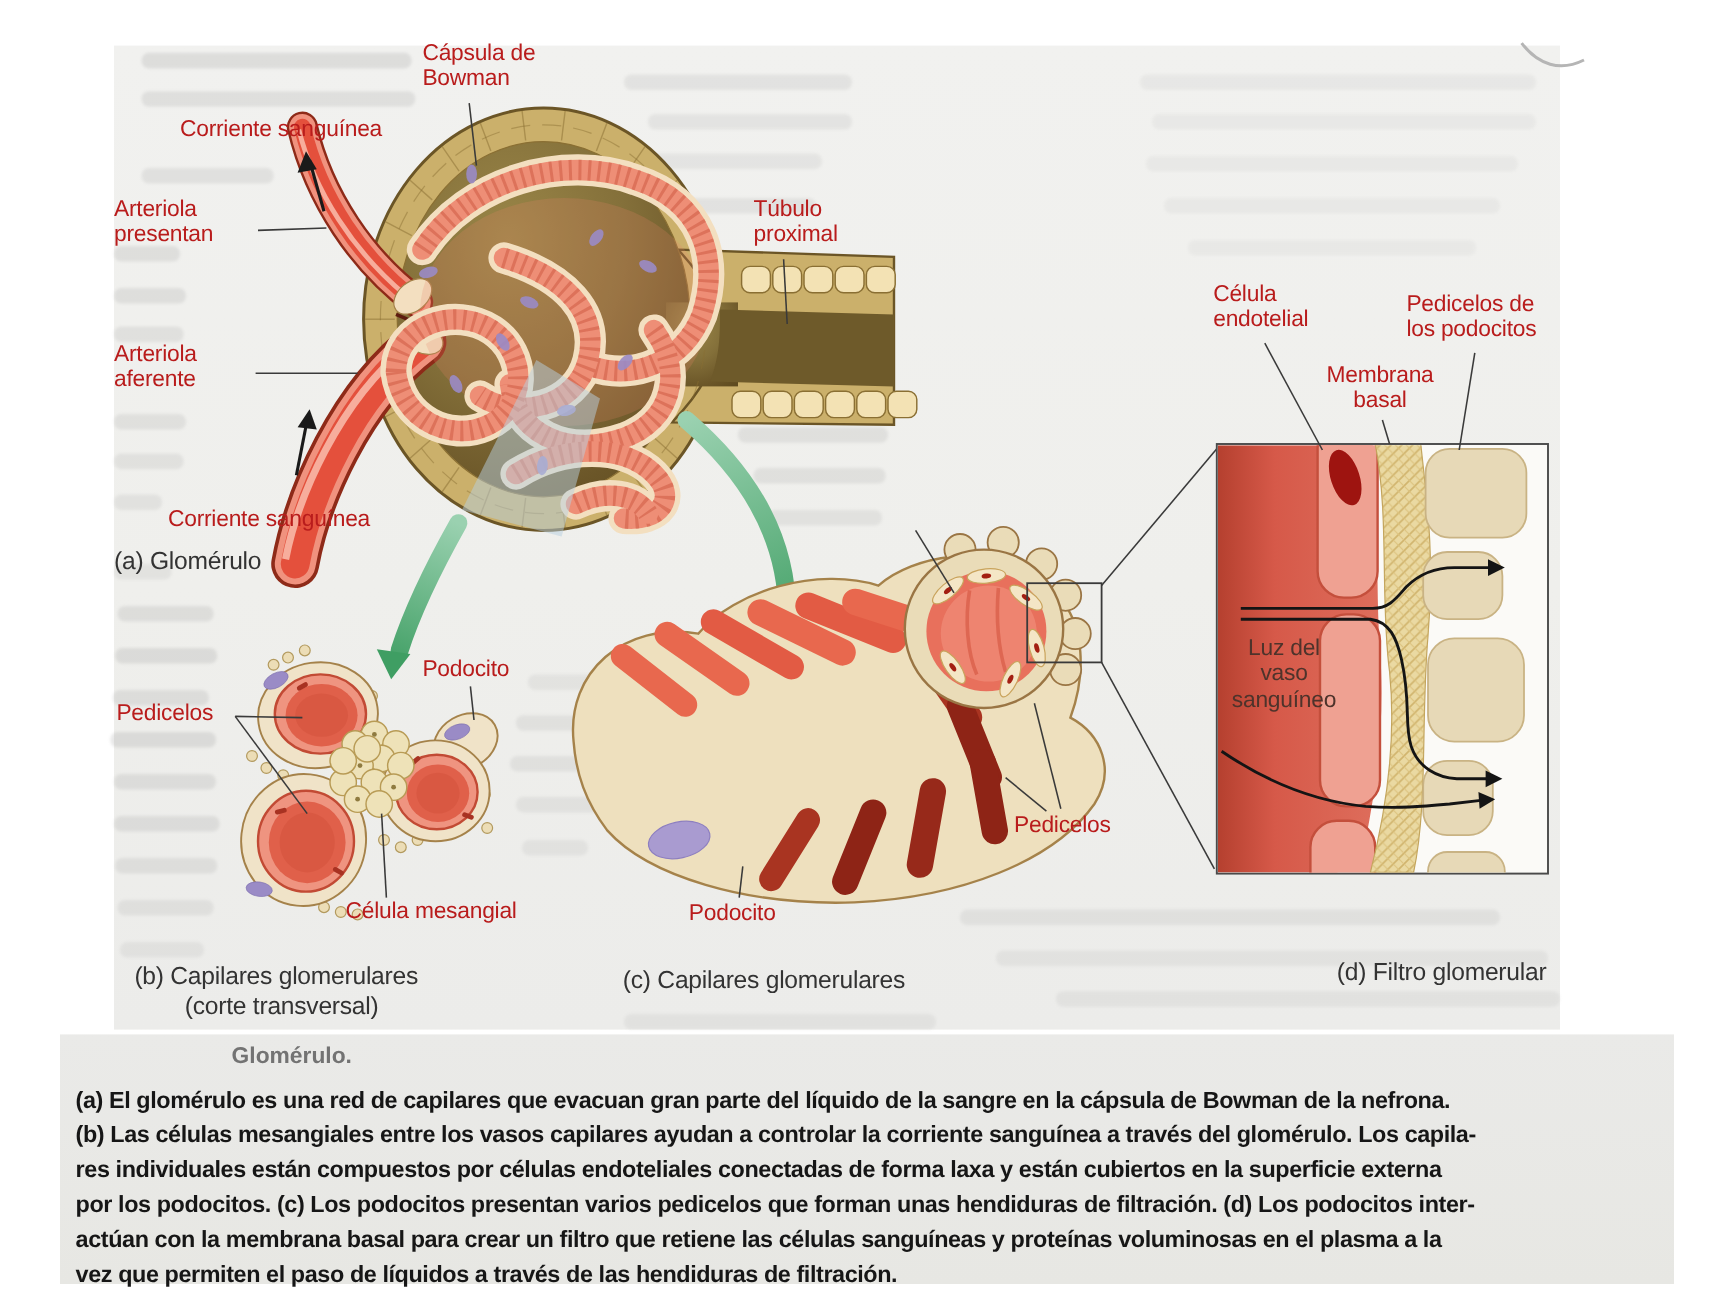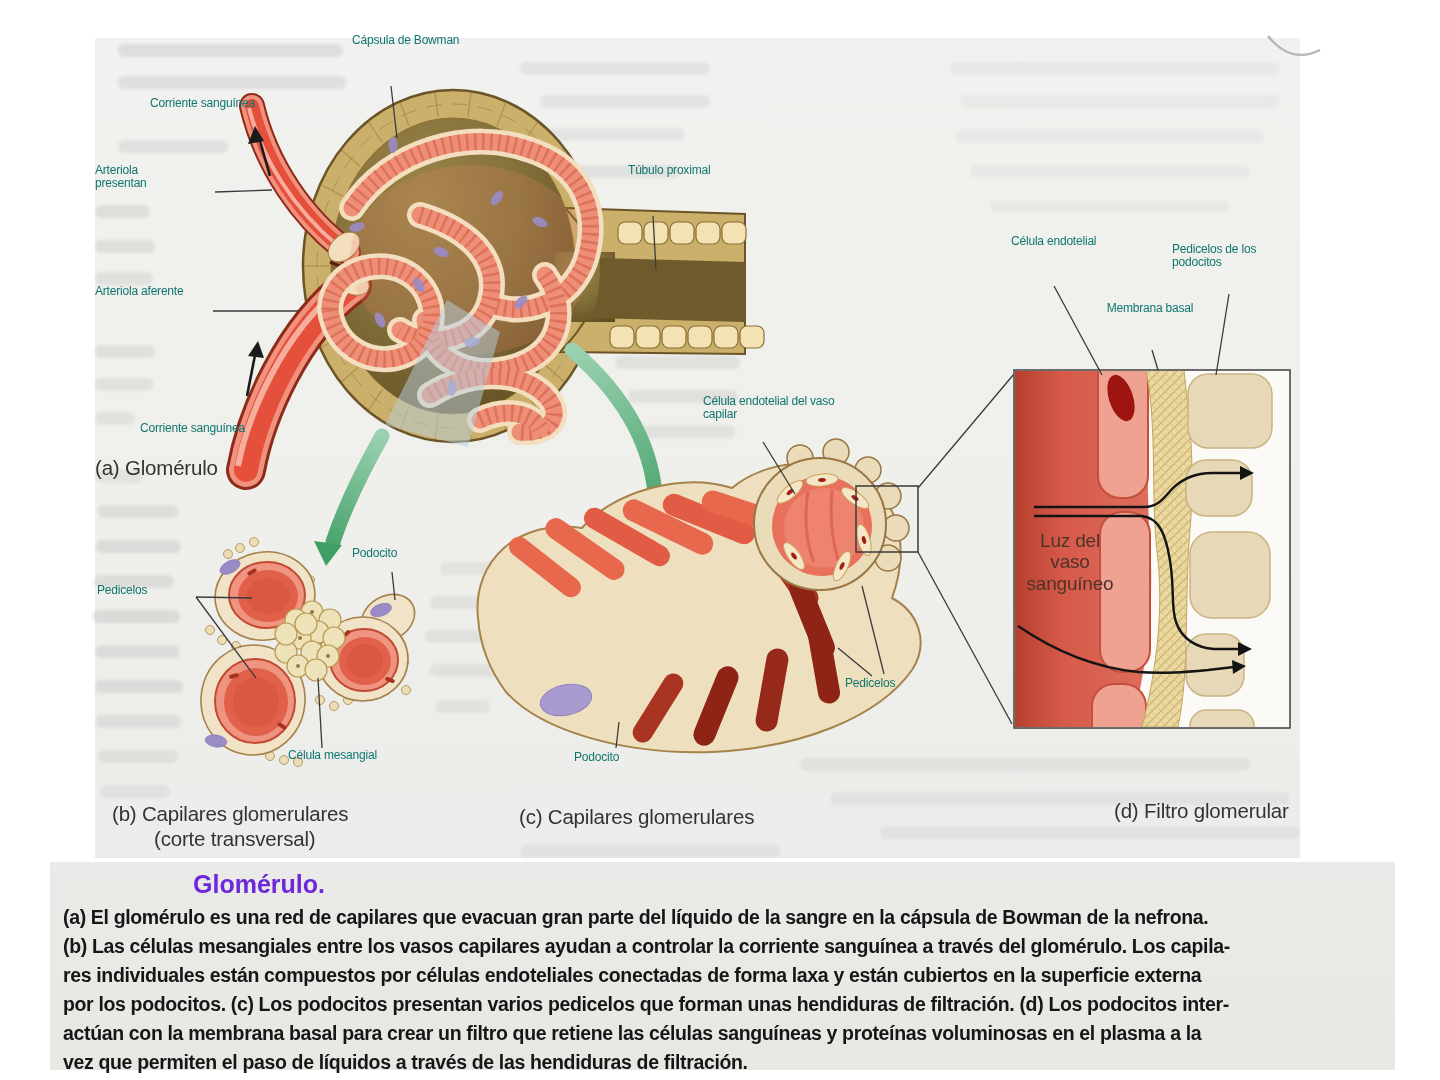--- a/index.html
+++ b/index.html
@@ -4,24 +4,24 @@
 <style>
   html,body{margin:0;padding:0;background:#ffffff;}
   .stage{position:relative;width:1440px;height:1080px;overflow:hidden;background:#ffffff;
          font-family:"Liberation Sans",sans-serif;}
   .page-bg{position:absolute;left:95px;top:38px;width:1205px;height:820px;
            background:linear-gradient(180deg,#f1f1ef 0%,#efefec 55%,#ececea 100%);z-index:0;}
   .caption-band{position:absolute;left:50px;top:862px;width:1345px;height:208px;
                 background:linear-gradient(180deg,#eaeae8,#e7e7e3);z-index:0;}
   .bleed{position:absolute;height:13px;border-radius:6px;background:#8f8f8f;filter:blur(1.5px);z-index:1;}
   svg.art{position:absolute;left:0;top:0;z-index:2;}
-  .lbl{position:absolute;font-size:12px;line-height:1.12;letter-spacing:-0.2px;color:#0f766e;z-index:3;}
+  .lbl{position:absolute;font-size:19px;line-height:1.12;letter-spacing:-0.2px;color:#b91c1c;z-index:3;}
   .lbl.c{text-align:center;}
   .panel-title{position:absolute;font-size:20.5px;color:#333;letter-spacing:-0.2px;z-index:3;}
-  .cap-title{position:absolute;left:193px;top:870px;font-size:25px;font-weight:bold;color:#6d28d9;z-index:3;}
+  .cap-title{position:absolute;left:193px;top:870px;font-size:19px;font-weight:bold;color:#737373;z-index:3;}
   .cap-line{position:absolute;left:63px;width:1340px;font-size:19.5px;font-weight:bold;color:#161616;
             letter-spacing:-0.35px;white-space:nowrap;z-index:3;}
 </style>
 </head>
 <body>
 
 <div class="stage">
 
   <div class="page-bg"></div>
   <div class="caption-band"></div>
@@ -401,21 +401,20 @@
   <div class="lbl" style="left:140px;top:422px;width:210px">Corriente sanguínea</div>
   <div class="lbl" style="left:628px;top:164px;width:95px">Túbulo proximal</div>
   <div class="panel-title" style="left:95px;top:456px">(a) Glomérulo</div>
 
   <div class="lbl" style="left:97px;top:584px;width:110px">Pedicelos</div>
   <div class="lbl" style="left:352px;top:547px;width:110px">Podocito</div>
   <div class="lbl" style="left:288px;top:749px;width:190px">Célula mesangial</div>
   <div class="panel-title" style="left:112px;top:802px">(b) Capilares glomerulares</div>
   <div class="panel-title" style="left:154px;top:827px">(corte transversal)</div>
 
-  <div class="lbl" style="left:703px;top:395px;width:165px">Célula endotelial del vaso capilar</div>
   <div class="lbl" style="left:845px;top:677px;width:110px">Pedicelos</div>
   <div class="lbl" style="left:574px;top:751px;width:100px">Podocito</div>
   <div class="panel-title" style="left:519px;top:805px">(c) Capilares glomerulares</div>
 
   <div class="lbl" style="left:1011px;top:235px;width:110px">Célula endotelial</div>
   <div class="lbl" style="left:1172px;top:243px;width:135px">Pedicelos de los podocitos</div>
   <div class="lbl c" style="left:1094px;top:302px;width:112px">Membrana basal</div>
   <div class="lbl c" style="left:1018px;top:530px;width:104px;font-size:19px;color:#4e332b">Luz del vaso sanguíneo</div>
   <div class="panel-title" style="left:1114px;top:799px">(d) Filtro glomerular</div>
 

